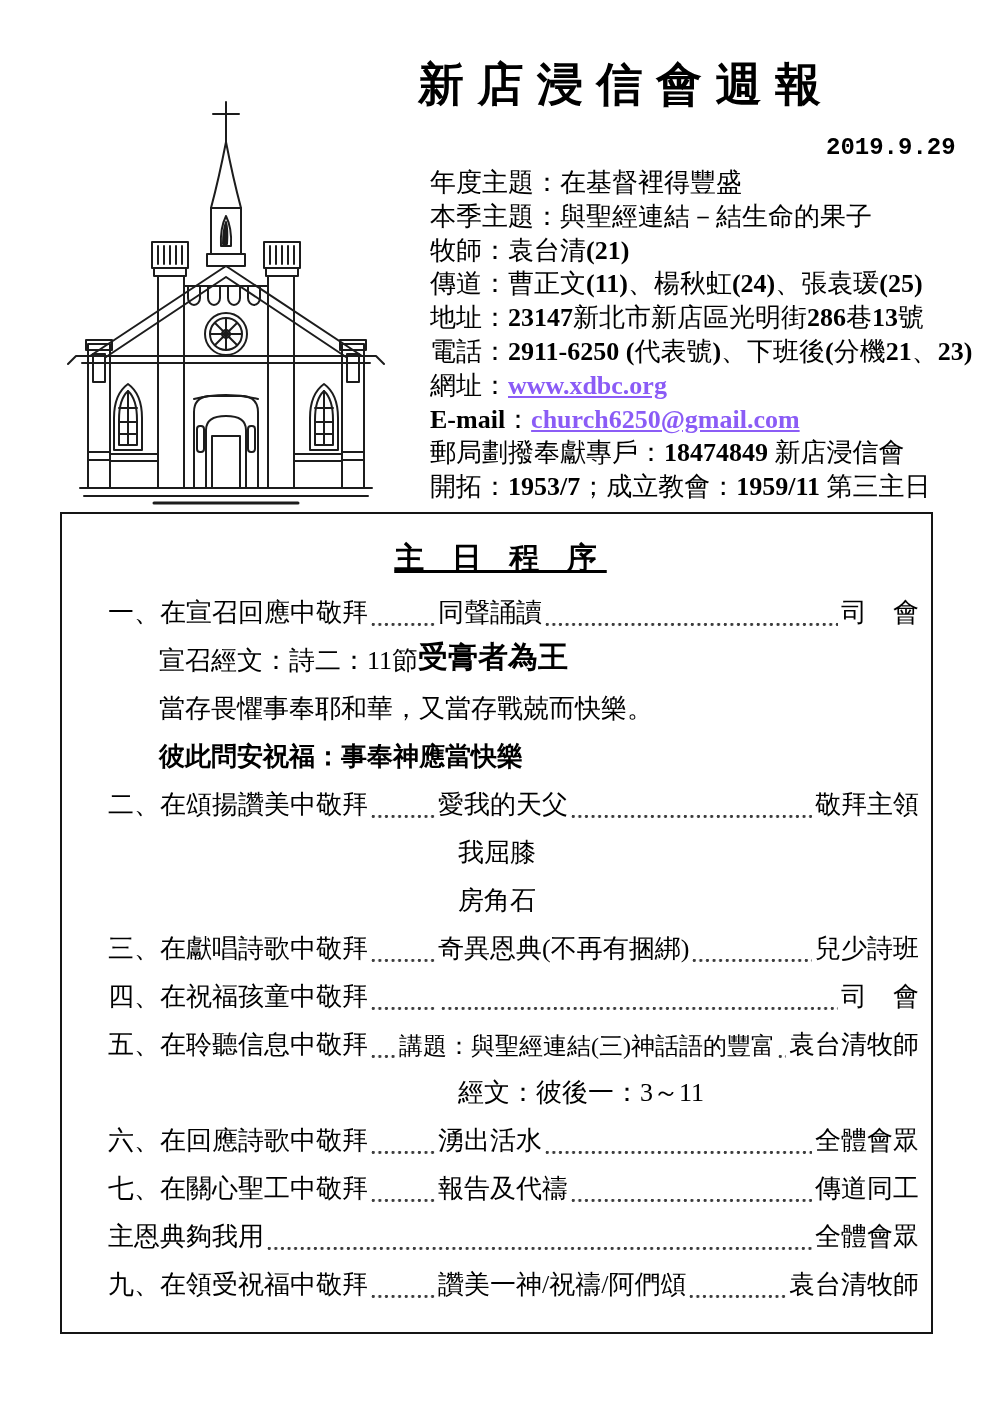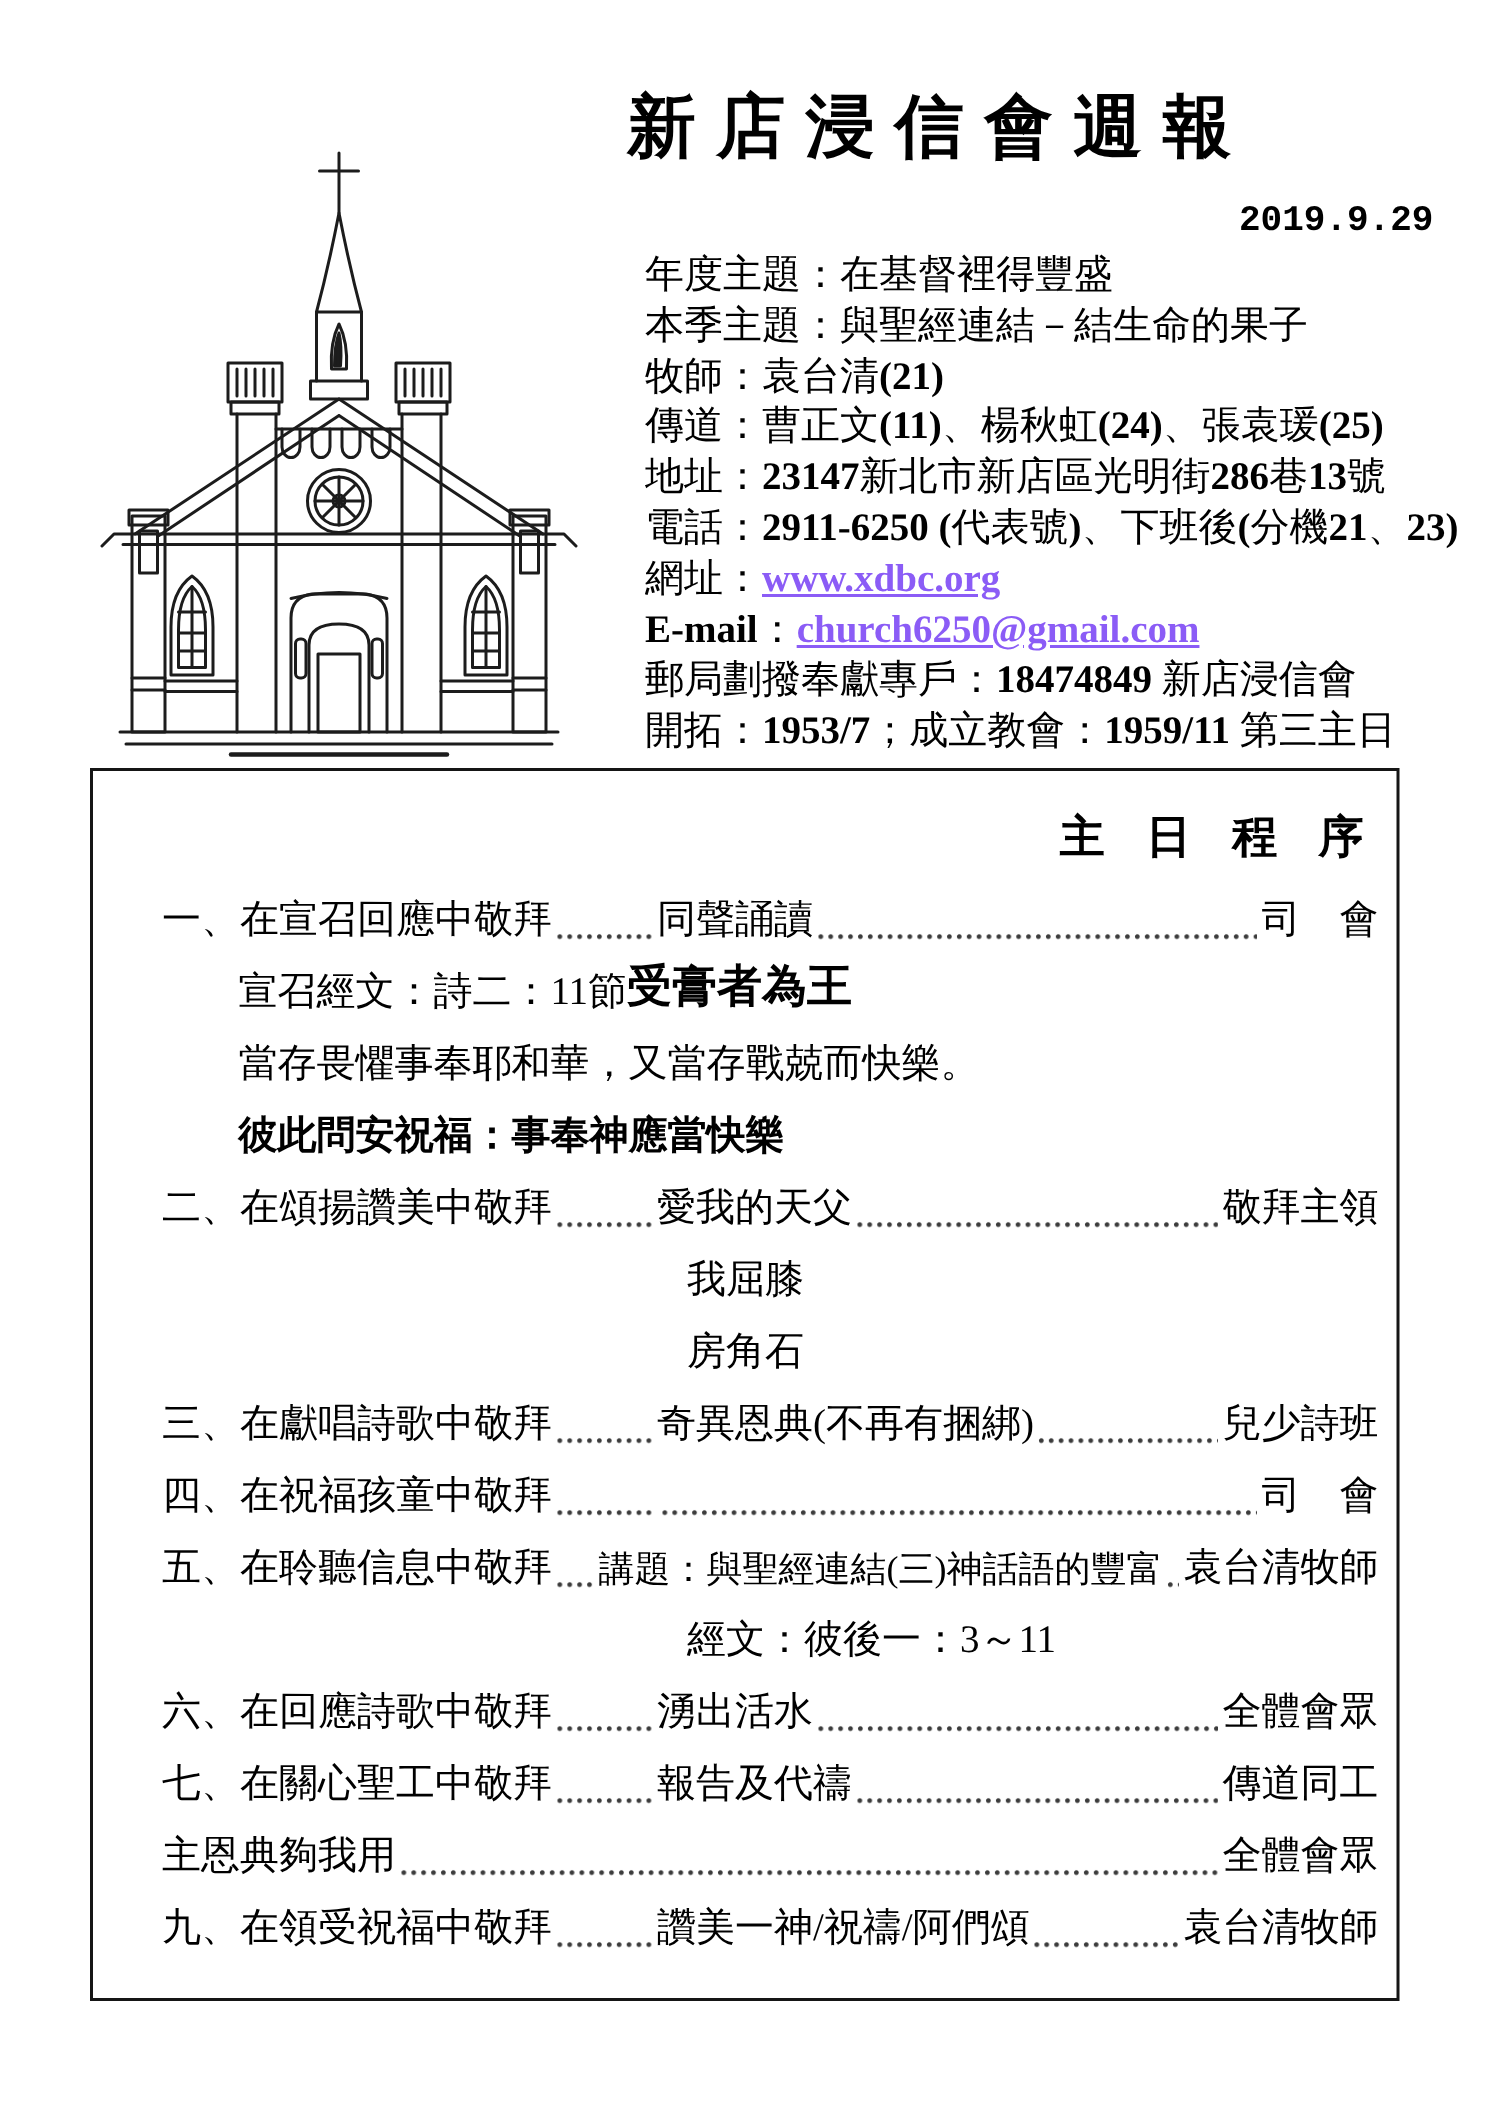--- a/index.html
+++ b/index.html
@@ -17,21 +17,21 @@
   .info-line{white-space:nowrap;}
   .b{font-weight:bold;}
   .link{color:#8b5cf6;font-weight:bold;text-decoration:underline;}
   
   .church{position:absolute;left:66px;top:96px;width:320px;height:410px;}
   
   .svc{
     position:absolute;left:60px;top:512px;width:873px;height:822px;
     border:2px solid #151515;box-sizing:border-box;padding:0 12px 0 20px;
   }
-  .svc-title{text-align:right;font-size:30px;font-weight:bold;letter-spacing:10px;margin:24px 0 0 0;}
+  .svc-title{text-align:center;font-size:30px;font-weight:bold;letter-spacing:10px;margin:24px 0 0 0;text-decoration:underline;}
   .rows{margin-top:12px;font-size:26px;margin-left:26px;}
   .p-row,.p-sub{
     height:48px;box-sizing:border-box;display:flex;align-items:flex-end;padding-bottom:9px;
   }
   .cell1{flex:0 1 330px;min-width:260px;display:flex;align-items:flex-end;}
   .p-left,.p-mid,.p-right{white-space:nowrap;}
   .p-mid{flex:0 0 auto;}
   .p-mid.small{font-size:24px;}
   .p-right{flex:0 0 auto;}
   .dots{

